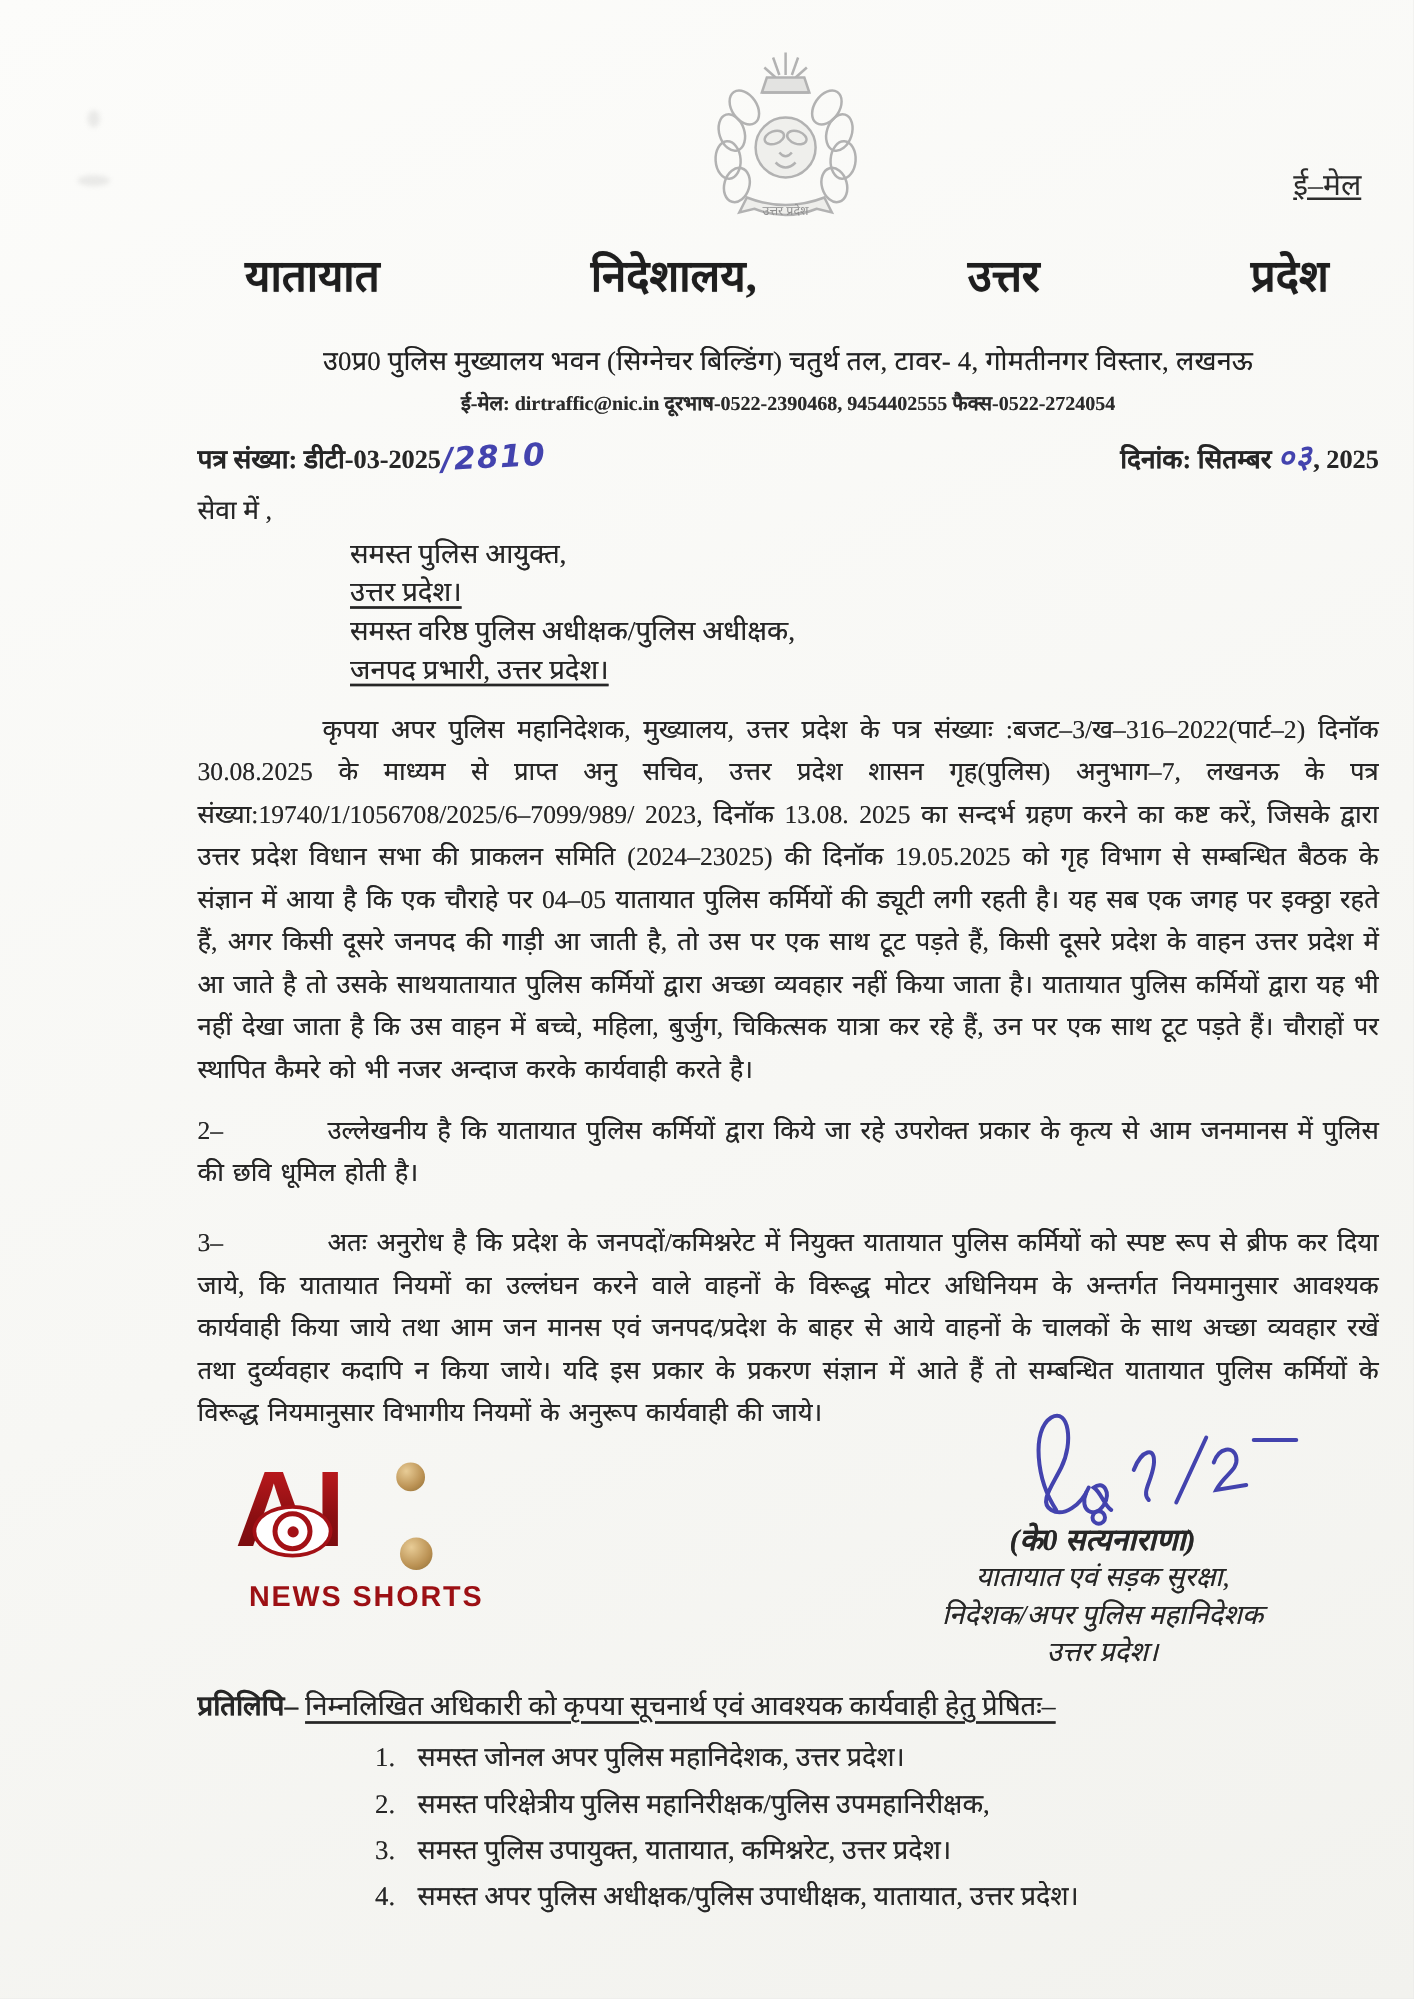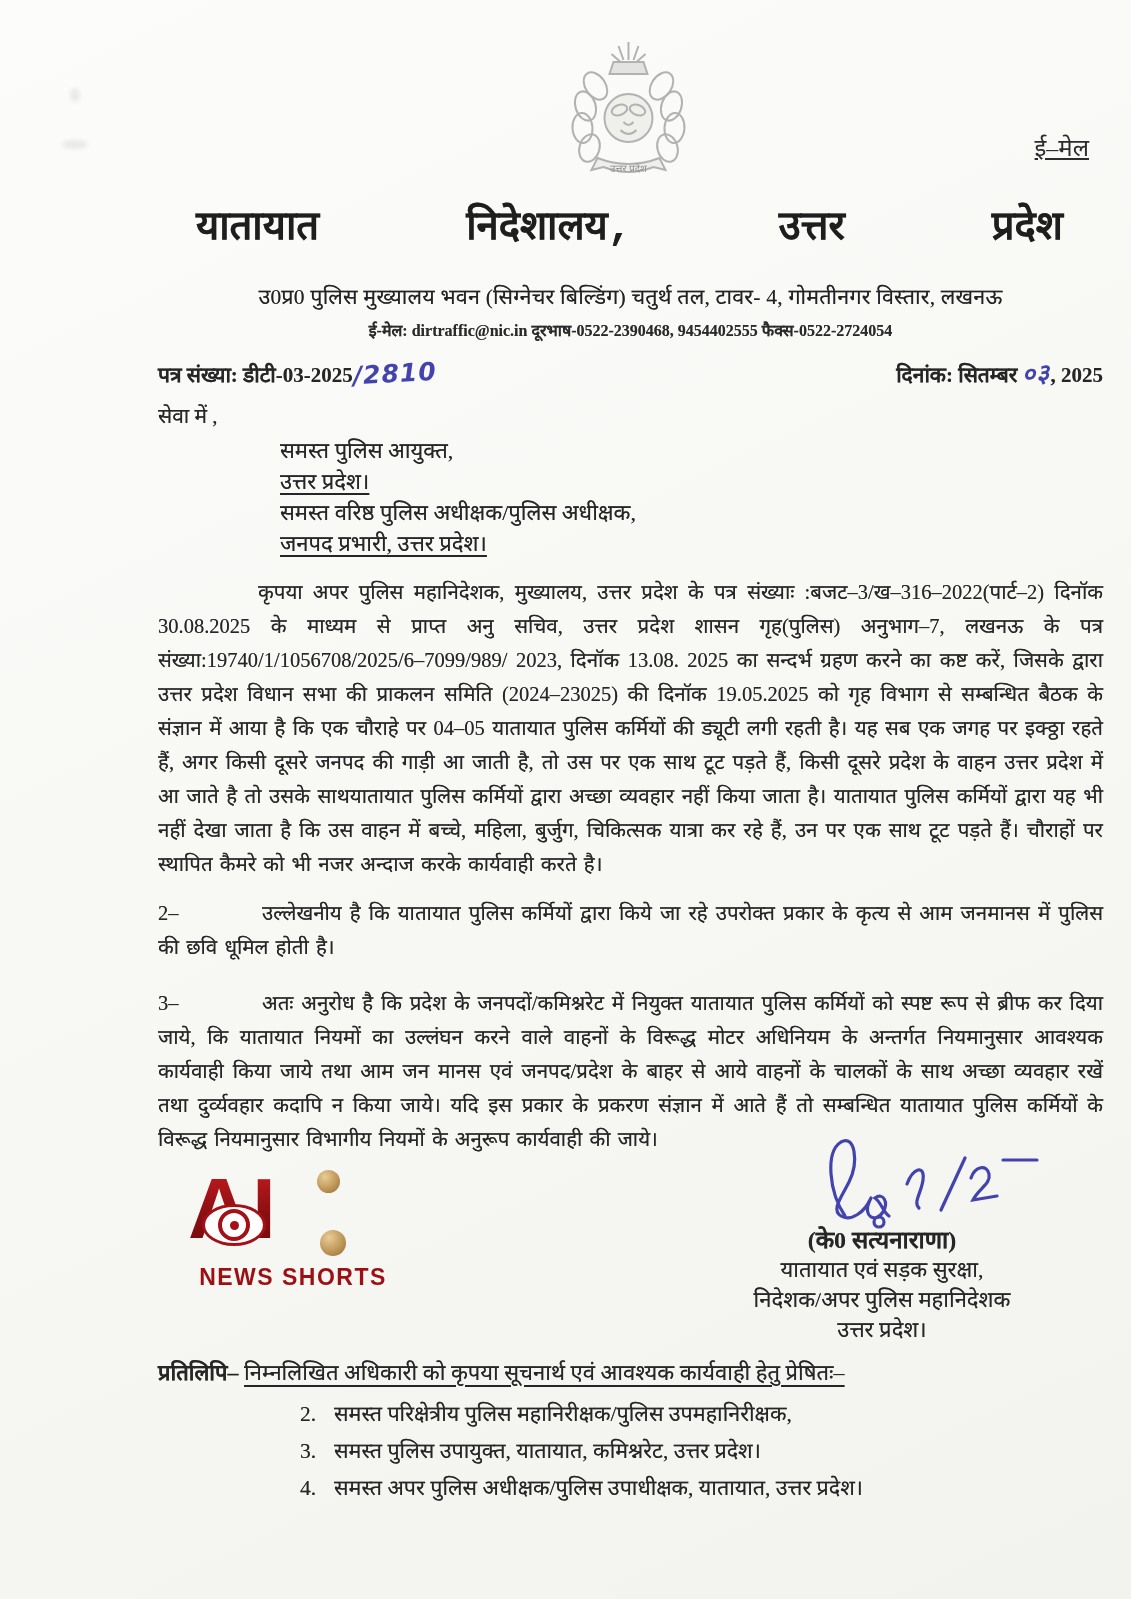--- a/index.html
+++ b/index.html
@@ -16,23 +16,22 @@
   
   .emblem{position:absolute;top:34px;left:50%;transform:translateX(-6%);}
   .email-corner{
     position:absolute;top:130px;right:42px;
     font-size:24px;font-weight:400;text-decoration:underline;color:#2c2c2c;
   }
   .flow{position:absolute;top:196px;left:158px;right:28px;}
   .org-title{
     display:flex;justify-content:space-between;
     padding:0 40px 0 38px;margin-bottom:30px;
-    font-size:40px;font-weight:700;color:#1e1e1e;
+    font-size:35px;font-weight:700;color:#1e1e1e;
     text-shadow:0 0 .6px rgba(0,0,0,.5);
-    font-family:Liberation Mono, monospace;
   }
   .addr{
     text-align:center;font-size:21.5px;font-weight:400;color:#222;
     text-shadow:0 0 .5px rgba(0,0,0,.45);
     letter-spacing:.2px;
   }
   .contact{
     text-align:center;font-size:16px;font-weight:700;color:#2a2a2a;
     margin-top:9px;text-shadow:0 0 .4px rgba(0,0,0,.4);
   }
@@ -54,21 +53,21 @@
   .recipients .u{text-decoration:underline;text-underline-offset:4px;}
   
   .para{
     margin-top:15px;font-size:20.5px;line-height:34px;
     text-align:justify;text-shadow:0 0 .5px rgba(0,0,0,.5);
     word-spacing:2px;
   }
   .para.first{text-indent:100px;margin-top:16px;}
   .para-num{display:inline-block;width:104px;text-indent:0;}
   
-  .sig-zone{position:relative;height:180px;margin-top:4px;}
+  .sig-zone{position:relative;height:180px;margin-top:4px;font-style:italic;}
   .sig-block{position:absolute;right:6px;top:0;width:430px;text-align:center;}
   .sig-scribble{position:absolute;right:40px;top:-28px;}
   .sig-name{font-size:24px;font-weight:700;margin-top:62px;text-shadow:0 0 .5px rgba(0,0,0,.5);}
   .sig-line{font-size:22px;line-height:30px;text-shadow:0 0 .4px rgba(0,0,0,.45);}
   
   .ai-logo{position:absolute;left:188px;top:1168px;width:210px;font-family:"Liberation Sans","DejaVu Sans",sans-serif;}
   .ai-word{position:relative;height:86px;}
   .ai-letters{
     font-size:86px;font-weight:900;line-height:80px;letter-spacing:2px;
     background:linear-gradient(#c11a1e 10%,#8c0f12 55%,#6e0a0d 100%);
@@ -201,20 +200,23 @@
         <div class="sig-line">उत्तर प्रदेश।</div>
       </div>
     </div>
 
     <div class="copy-head">
       <span>प्रतिलिपि–</span>
       <span class="heading">निम्नलिखित अधिकारी को कृपया सूचनार्थ एवं आवश्यक कार्यवाही हेतु प्रेषितः–</span>
     </div>
     <div class="copy-list">
       <div>
+        <span class="copy-num">1.</span><span>समस्त जोनल अपर पुलिस महानिदेशक, उत्तर प्रदेश।</span>
+      </div>
+      <div>
         <span class="copy-num">2.</span><span>समस्त परिक्षेत्रीय पुलिस महानिरीक्षक/पुलिस उपमहानिरीक्षक,</span>
       </div>
       <div>
         <span class="copy-num">3.</span><span>समस्त पुलिस उपायुक्त, यातायात, कमिश्नरेट, उत्तर प्रदेश।</span>
       </div>
       <div>
         <span class="copy-num">4.</span><span>समस्त अपर पुलिस अधीक्षक/पुलिस उपाधीक्षक, यातायात, उत्तर प्रदेश।</span>
       </div>
     </div>
 

